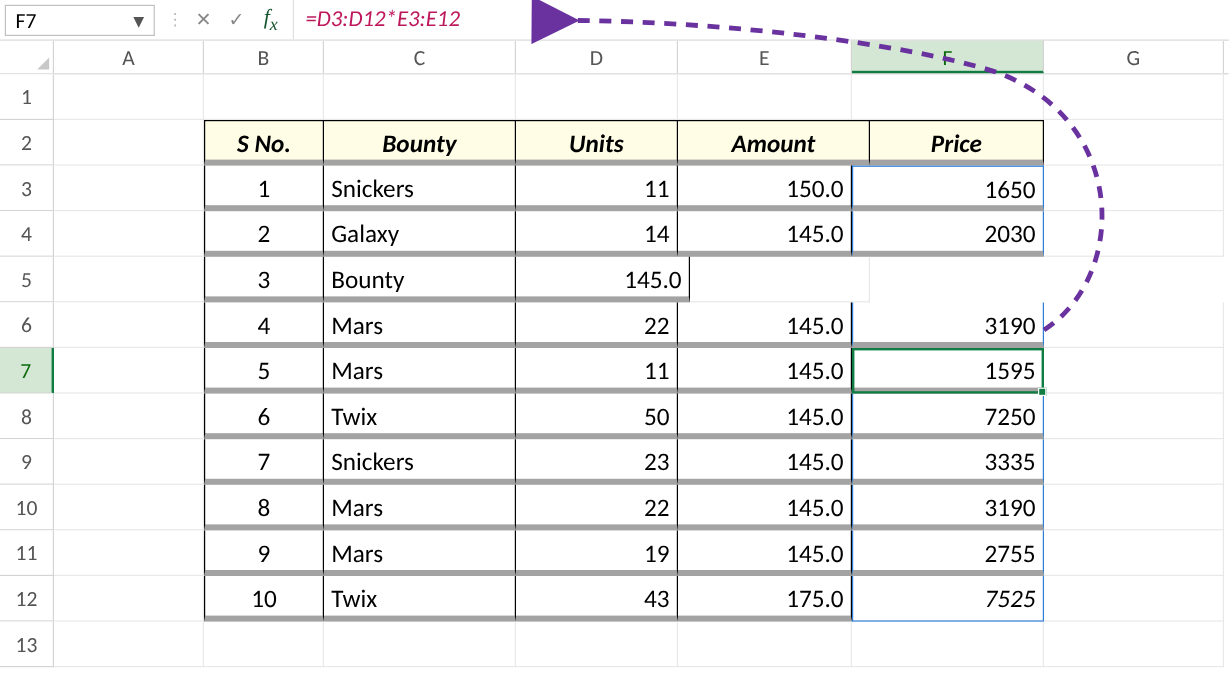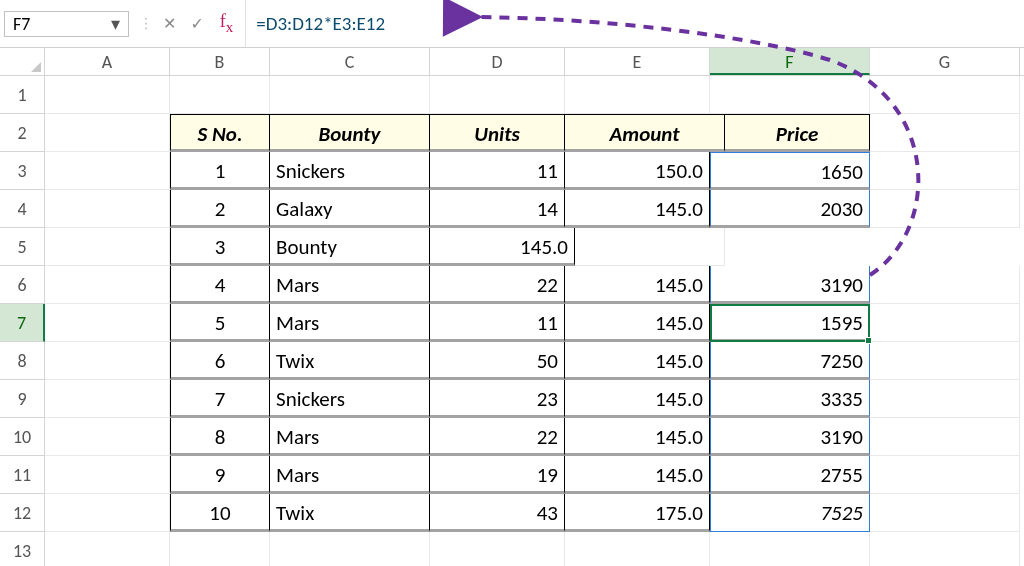--- a/index.html
+++ b/index.html
@@ -7,21 +7,21 @@
       font-family: Calibri, Arial, sans-serif;
       background: #fff;
       position: relative;
       width: 1024px;
       height: 566px;
       overflow: hidden;
     }
 
     
     .formula-bar {
-      height: 48px;
+      height: 34px;
       display: flex;
       align-items: center;
       border-bottom: 1px solid #d0d0d0;
       background: #fff;
       font-size: 18px;
     }
     .name-box {
       width: 125px;
       height: 26px;
       margin: 4px;
@@ -43,30 +43,32 @@
       padding: 0 6px;
       border-right: 1px solid #e0e0e0;
       height: 100%;
     }
     .formula-btns .sep {
       color: #bbb;
       font-size: 14px;
     }
     .fx-btn { color: #888; font-size: 16px; padding: 0 4px; }
     .fx-label {
+      font-style: italic;
       font-family: 'Times New Roman', serif;
       font-size: 18px;
       padding: 0 6px;
-      color: #be185d;
+      color: #14532d;
     }
     .formula-input {
       flex: 1;
       padding: 0 10px;
       font-size: 19px;
-      color: #0c4a6e;
+      color: #be185d;
+      font-style: italic;
     }
 
     
     .grid {
       position: relative;
     }
     .col-headers {
       display: flex;
       height: 28px;
       background: #fff;
@@ -130,21 +132,21 @@
     .cell.col-A { width:125px; }
     .cell.col-B { width:100px; }
     .cell.col-C { width:160px; }
     .cell.col-D { width:135px; }
     .cell.col-E { width:145px; }
     .cell.col-F { width:160px; }
     .cell.col-G { width:150px; }
 
     .data-border {
       border-right: 1px solid #000;
-      border-bottom: 3px solid #a3a3a3;
+      border-bottom: 5px solid #a3a3a3;
     }
     .data-border-left { border-left:1px solid #000;}
     .data-border-top { border-top:1px solid #000;}
 
     .hdr {
       font-weight: bold;
       font-style: italic;
       text-align: center;
       background: #fffde6;
     }

